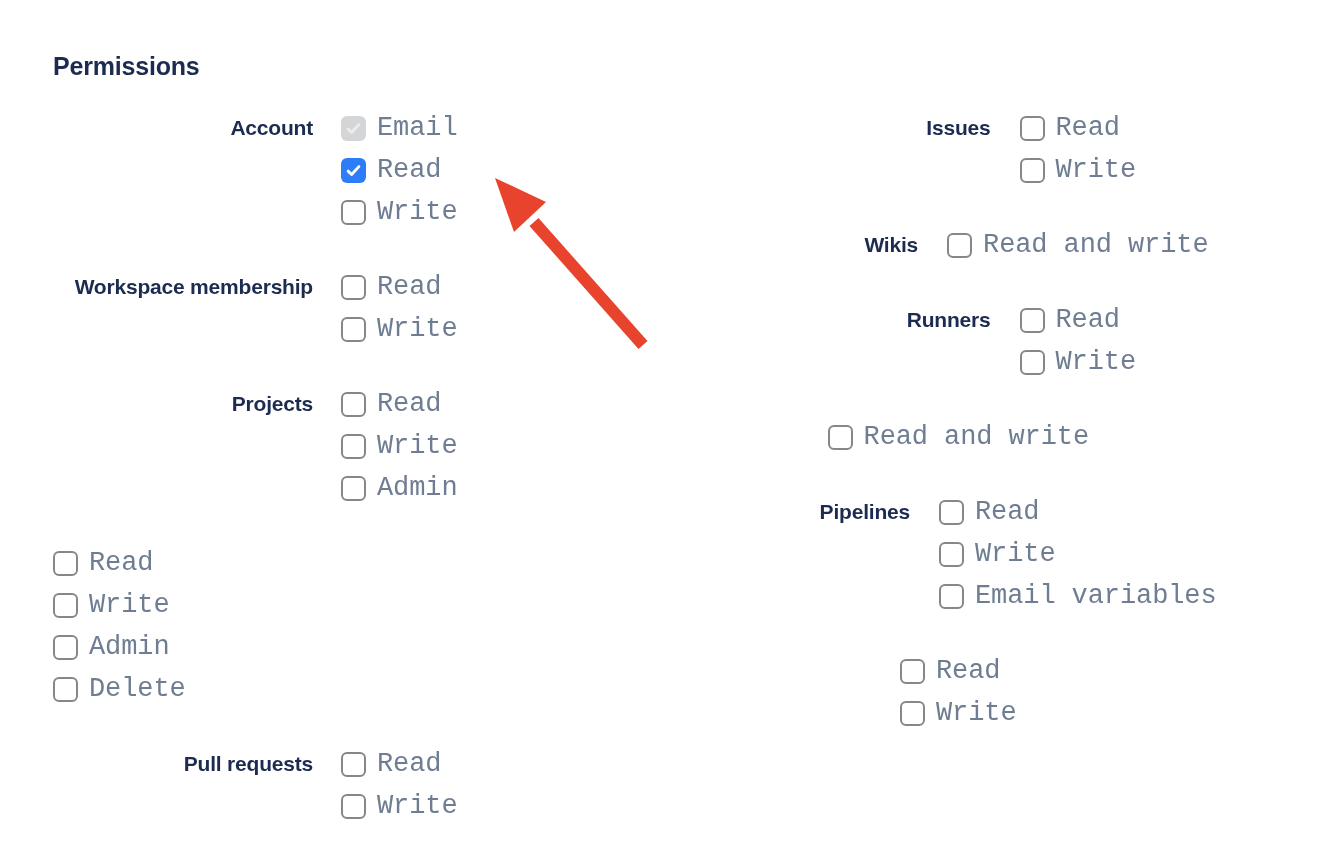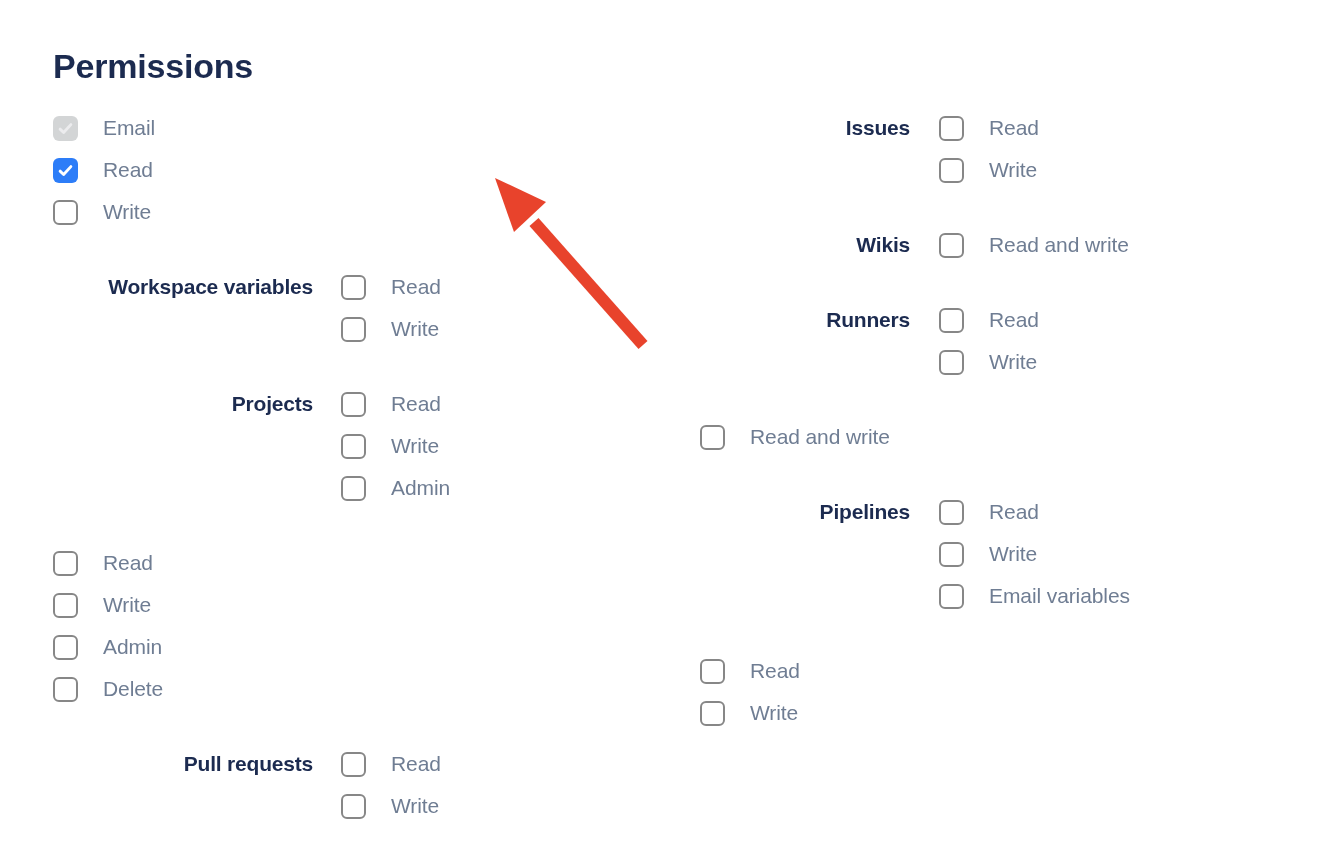--- a/index.html
+++ b/index.html
@@ -14,59 +14,60 @@
   *{box-sizing:border-box;}
   html,body{margin:0;padding:0;}
   body{
     width:1322px;height:844px;
     background:var(--page-bg);
     font-family:"Liberation Sans",sans-serif;
     position:relative;overflow:hidden;
   }
   .content{padding:50px 0 0 53px;}
   .page-title{
-    font-size:34px;font-weight:700;color:var(--navy);
+    font-size:25px;font-weight:700;color:var(--navy);
     margin:0 0 25px 0;letter-spacing:-0.2px;line-height:32px;
   }
   .columns{display:flex;align-items:flex-start;}
   .col{display:flex;flex-direction:column;}
   .col-left{flex:0 0 647px;width:647px;}
-  .col-right{flex:0 0 auto;}
+  .col-right{flex:0 0 auto;align-items:center;}
   .group{display:flex;margin-bottom:33px;}
   .group-label{
     text-align:right;padding-right:28px;padding-top:5px;
     font-size:21px;font-weight:700;line-height:32px;
     color:var(--navy);letter-spacing:-0.2px;
   }
   .col-left .group-label{width:288px;flex:0 0 288px;}
   .col-right .group-label{width:239px;flex:0 0 239px;padding-right:29px;}
   .rows{display:flex;flex-direction:column;}
   .row{display:flex;align-items:center;height:42px;cursor:pointer;}
   .checkbox{
     width:25px;height:25px;border-radius:6px;flex:0 0 25px;
     display:flex;align-items:center;justify-content:center;
   }
   .checkbox.unchecked{border:2px solid var(--cb-border);background:#fff;}
   .checkbox.checked{background:var(--cb-blue);}
   .checkbox.checked-disabled{background:var(--cb-disabled);}
   .checkbox svg{width:19px;height:19px;display:block;}
-  .row-label{margin-left:25px;font-size:21px;color:var(--muted);letter-spacing:-0.1px;}
+  .row-label{margin-left:11px;font-size:27px;color:var(--muted);letter-spacing:-0.1px;font-family:Liberation Mono, monospace;}
   .arrow-overlay{
     position:absolute;left:0;top:0;width:1322px;height:844px;
     pointer-events:none;
   }
 </style>
 </head>
 <body>
 
 <div class="content">
   <h1 class="page-title">Permissions</h1>
   <div class="columns">
     <div class="col col-left">
         <div class="group">
+          <div class="group-label">Account</div>
           <div class="rows">
             <div class="row">
               <span class="checkbox checked-disabled">
                 <svg viewBox="0 0 24 24">
                   <path d="M5.2 12.8l4.4 4.3 9.2-10" fill="none" stroke="#ececee" stroke-width="3.6" stroke-linecap="round" stroke-linejoin="round"></path>
                 </svg>
               </span>
               <span class="row-label">Email</span>
             </div>
             <div class="row">
@@ -77,21 +78,21 @@
               </span>
               <span class="row-label">Read</span>
             </div>
             <div class="row">
               <span class="checkbox unchecked"></span>
               <span class="row-label">Write</span>
             </div>
           </div>
         </div>
         <div class="group">
-          <div class="group-label">Workspace variables</div>
+          <div class="group-label">Workspace membership</div>
           <div class="rows">
             <div class="row">
               <span class="checkbox unchecked"></span>
               <span class="row-label">Read</span>
             </div>
             <div class="row">
               <span class="checkbox unchecked"></span>
               <span class="row-label">Write</span>
             </div>
           </div>

